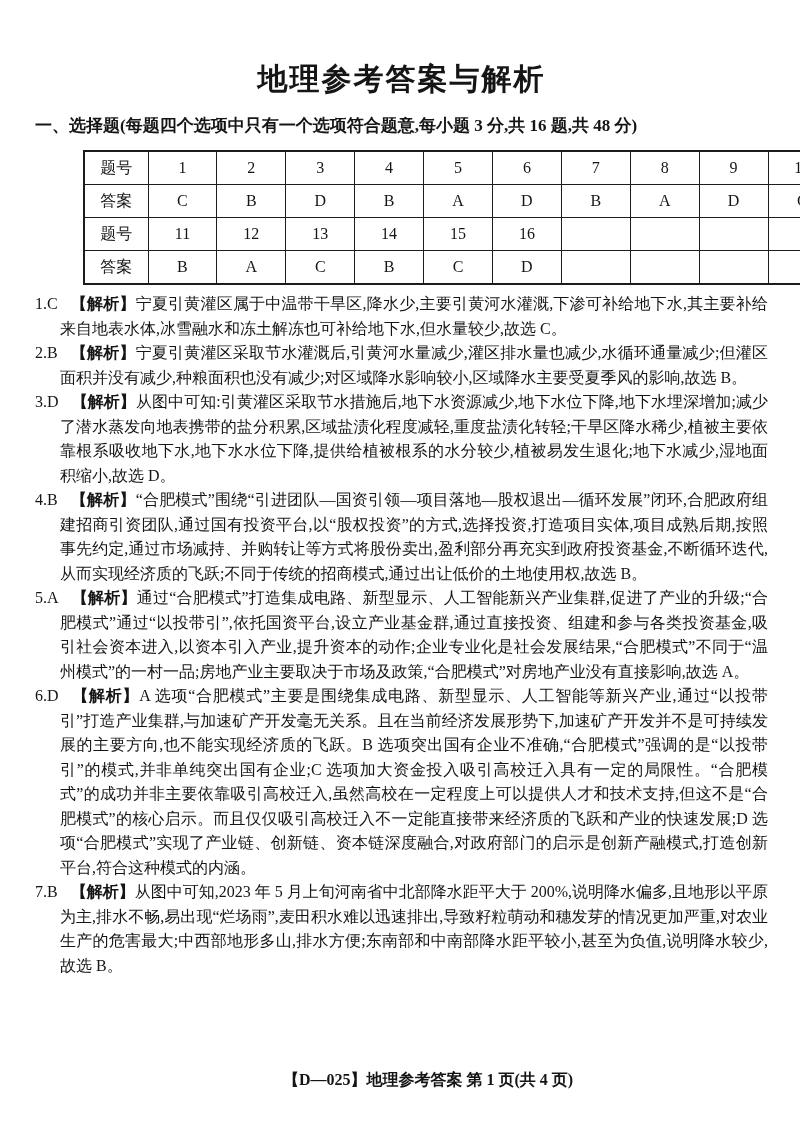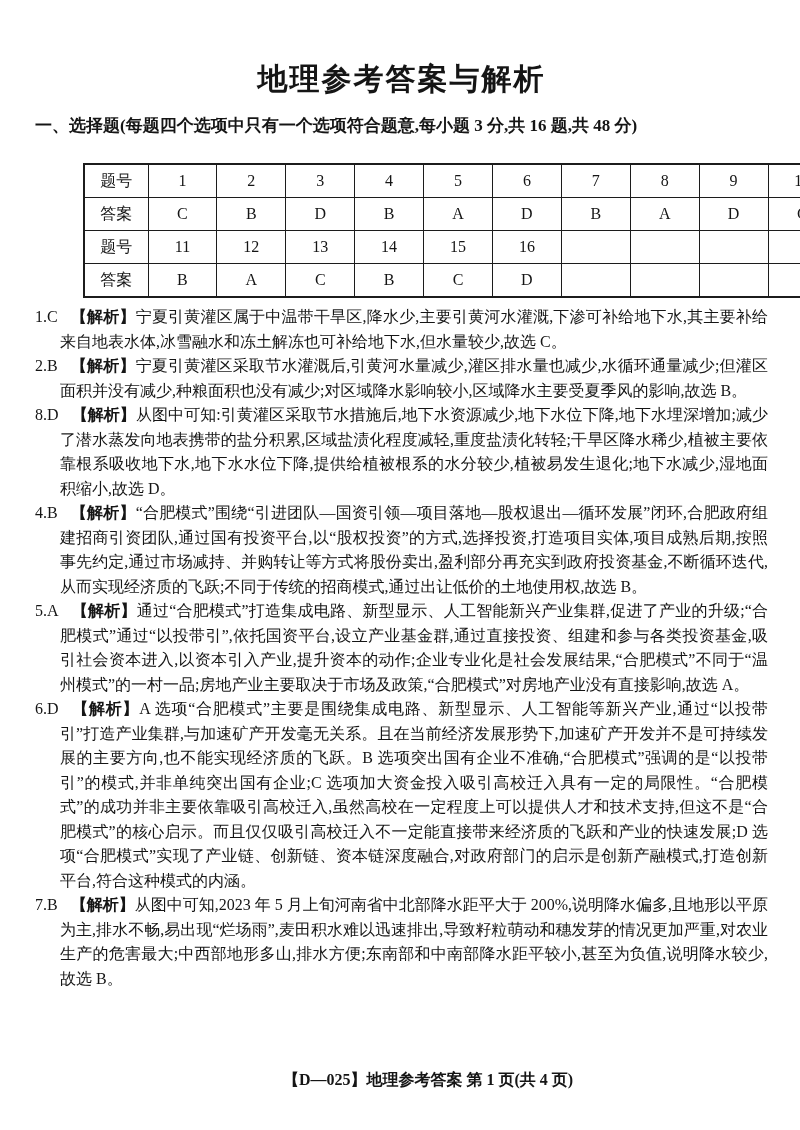--- a/index.html
+++ b/index.html
@@ -19,21 +19,21 @@
     font-size: 30px;
     font-weight: 900;
     text-align: center;
     margin: 0 0 13px 0;
     letter-spacing: 2px;
     line-height: 42px;
   }
   .section-header {
     font-size: 17px;
     font-weight: 700;
-    margin: 0 0 24px 0;
+    margin: 0 0 11px 0;
     line-height: 26px;
   }
   table.answer-table {
     border-collapse: collapse;
     margin-left: 48px;
     width: 755px;
     table-layout: fixed;
   }
   table.answer-table td {
     border: 1px solid #1c1c1c;
@@ -150,21 +150,21 @@
         <td></td>
         <td></td>
         <td></td>
       </tr>
     </tbody>
   </table>
 
   <div class="explanations">
     <p class="explanation-item"><span class="exp-number">1.C</span><span class="exp-label">【解析】</span><span>宁夏引黄灌区属于中温带干旱区,降水少,主要引黄河水灌溉,下渗可补给地下水,其主要补给来自地表水体,冰雪融水和冻土解冻也可补给地下水,但水量较少,故选 C。</span></p>
     <p class="explanation-item"><span class="exp-number">2.B</span><span class="exp-label">【解析】</span><span>宁夏引黄灌区采取节水灌溉后,引黄河水量减少,灌区排水量也减少,水循环通量减少;但灌区面积并没有减少,种粮面积也没有减少;对区域降水影响较小,区域降水主要受夏季风的影响,故选 B。</span></p>
-    <p class="explanation-item"><span class="exp-number">8.D</span><span class="exp-label">【解析】</span><span>从图中可知:引黄灌区采取节水措施后,地下水资源减少,地下水位下降,地下水埋深增加;减少了潜水蒸发向地表携带的盐分积累,区域盐渍化程度减轻,重度盐渍化转轻;干旱区降水稀少,植被主要依靠根系吸收地下水,地下水水位下降,提供给植被根系的水分较少,植被易发生退化;地下水减少,湿地面积缩小,故选 D。</span></p>
+    <p class="explanation-item"><span class="exp-number">3.D</span><span class="exp-label">【解析】</span><span>从图中可知:引黄灌区采取节水措施后,地下水资源减少,地下水位下降,地下水埋深增加;减少了潜水蒸发向地表携带的盐分积累,区域盐渍化程度减轻,重度盐渍化转轻;干旱区降水稀少,植被主要依靠根系吸收地下水,地下水水位下降,提供给植被根系的水分较少,植被易发生退化;地下水减少,湿地面积缩小,故选 D。</span></p>
     <p class="explanation-item"><span class="exp-number">4.B</span><span class="exp-label">【解析】</span><span>“合肥模式”围绕“引进团队—国资引领—项目落地—股权退出—循环发展”闭环,合肥政府组建招商引资团队,通过国有投资平台,以“股权投资”的方式,选择投资,打造项目实体,项目成熟后期,按照事先约定,通过市场减持、并购转让等方式将股份卖出,盈利部分再充实到政府投资基金,不断循环迭代,从而实现经济质的飞跃;不同于传统的招商模式,通过出让低价的土地使用权,故选 B。</span></p>
     <p class="explanation-item"><span class="exp-number">5.A</span><span class="exp-label">【解析】</span><span>通过“合肥模式”打造集成电路、新型显示、人工智能新兴产业集群,促进了产业的升级;“合肥模式”通过“以投带引”,依托国资平台,设立产业基金群,通过直接投资、组建和参与各类投资基金,吸引社会资本进入,以资本引入产业,提升资本的动作;企业专业化是社会发展结果,“合肥模式”不同于“温州模式”的一村一品;房地产业主要取决于市场及政策,“合肥模式”对房地产业没有直接影响,故选 A。</span></p>
     <p class="explanation-item"><span class="exp-number">6.D</span><span class="exp-label">【解析】</span><span>A 选项“合肥模式”主要是围绕集成电路、新型显示、人工智能等新兴产业,通过“以投带引”打造产业集群,与加速矿产开发毫无关系。且在当前经济发展形势下,加速矿产开发并不是可持续发展的主要方向,也不能实现经济质的飞跃。B 选项突出国有企业不准确,“合肥模式”强调的是“以投带引”的模式,并非单纯突出国有企业;C 选项加大资金投入吸引高校迁入具有一定的局限性。“合肥模式”的成功并非主要依靠吸引高校迁入,虽然高校在一定程度上可以提供人才和技术支持,但这不是“合肥模式”的核心启示。而且仅仅吸引高校迁入不一定能直接带来经济质的飞跃和产业的快速发展;D 选项“合肥模式”实现了产业链、创新链、资本链深度融合,对政府部门的启示是创新产融模式,打造创新平台,符合这种模式的内涵。</span></p>
     <p class="explanation-item"><span class="exp-number">7.B</span><span class="exp-label">【解析】</span><span>从图中可知,2023 年 5 月上旬河南省中北部降水距平大于 200%,说明降水偏多,且地形以平原为主,排水不畅,易出现“烂场雨”,麦田积水难以迅速排出,导致籽粒萌动和穗发芽的情况更加严重,对农业生产的危害最大;中西部地形多山,排水方便;东南部和中南部降水距平较小,甚至为负值,说明降水较少,故选 B。</span></p>
   </div>
 
 </div>
 
 <div class="page-footer">【D—025】地理参考答案  第 1 页(共 4 页)</div>
 

